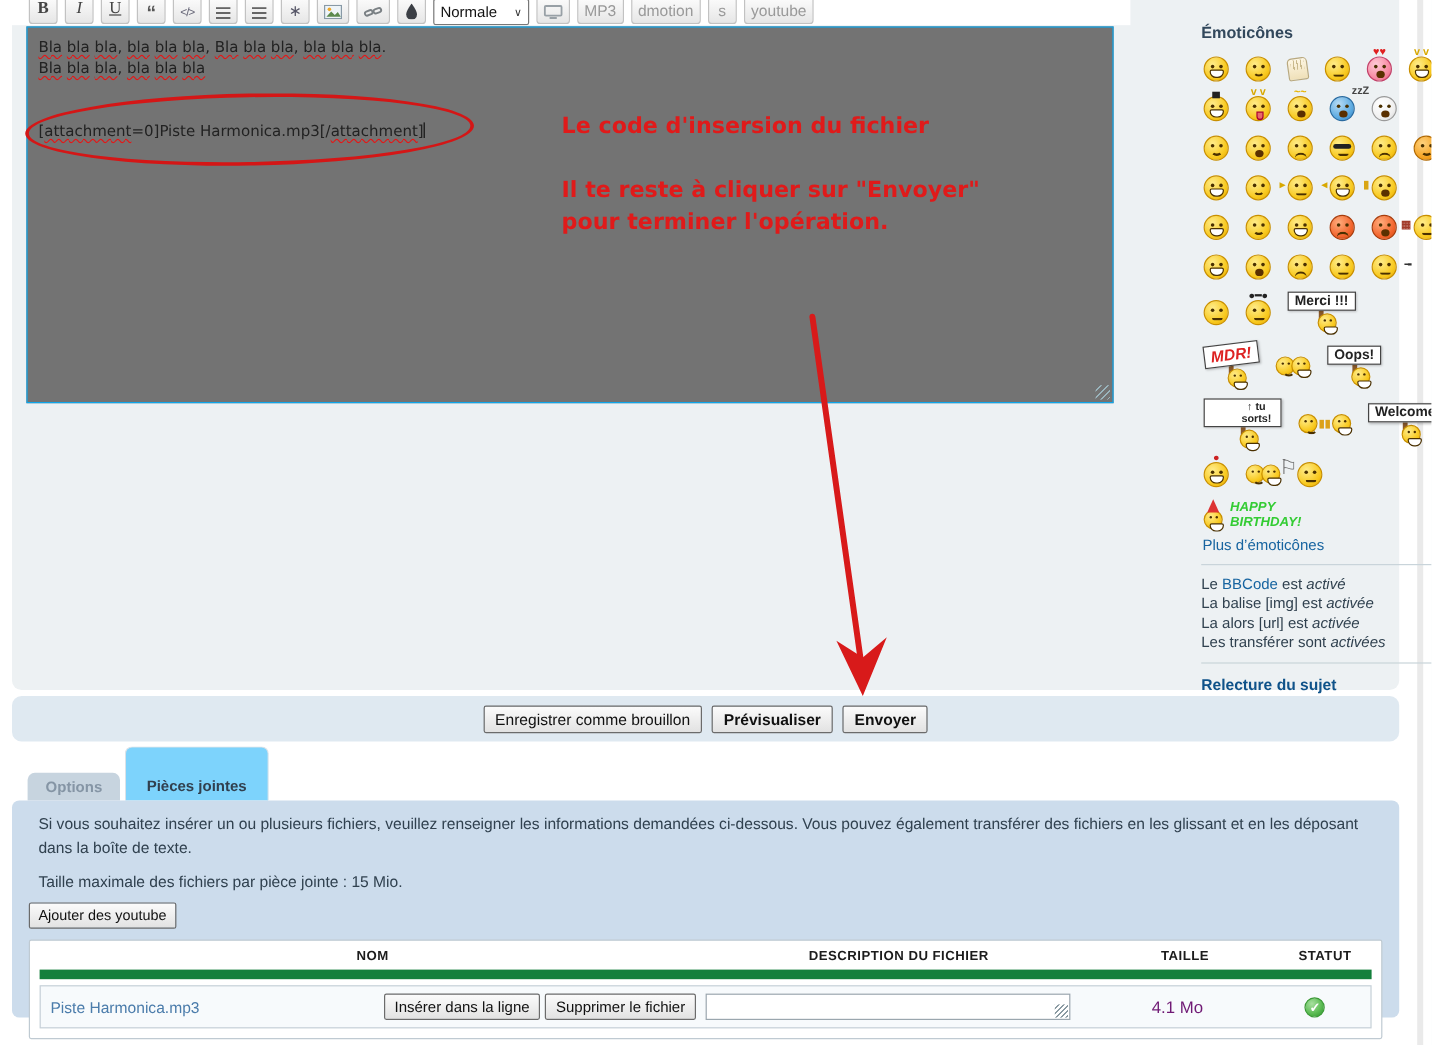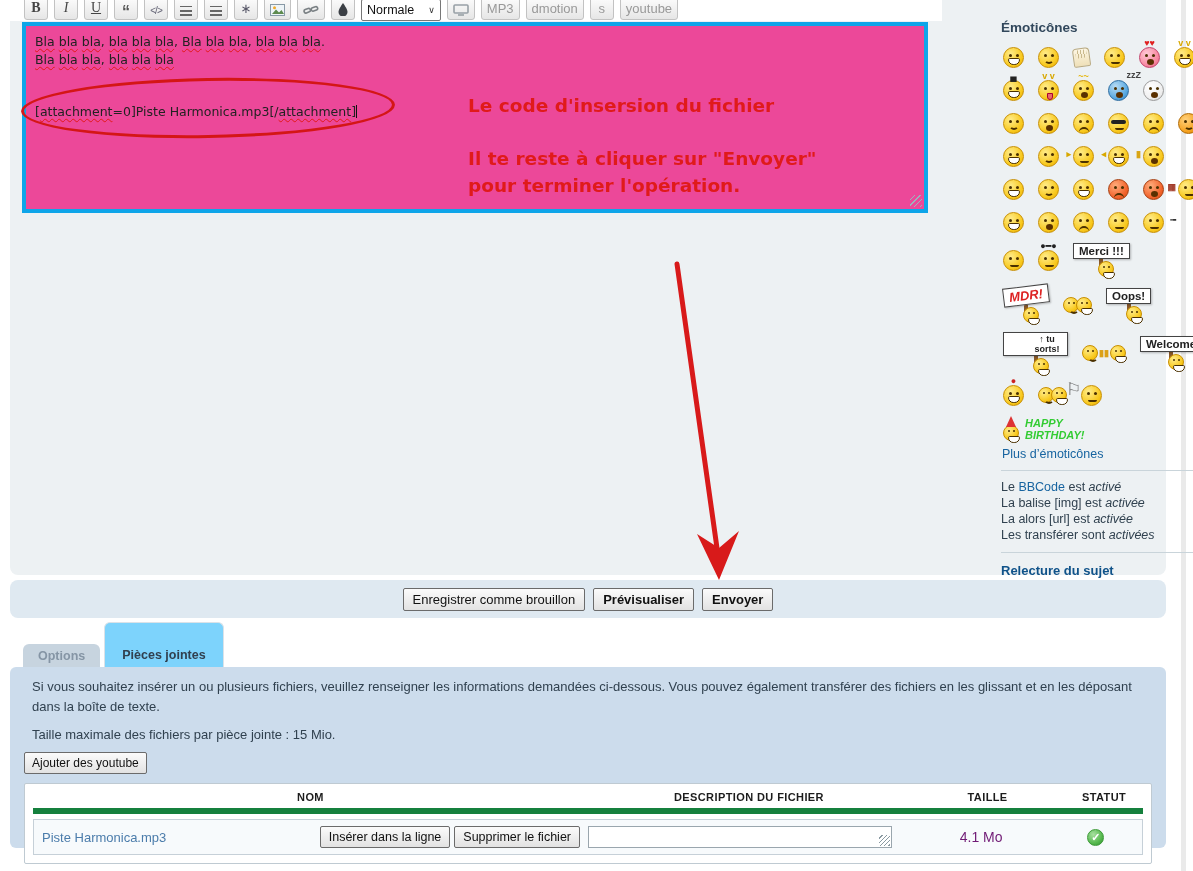--- a/index.html
+++ b/index.html
@@ -19,22 +19,22 @@
   .tb .qt{font-weight:bold;font-size:16px;line-height:8px;color:#555;}
   .tb .code{font-size:10px;color:#667;letter-spacing:-1px;}
   .ic-list{width:12px;height:10px;background:repeating-linear-gradient(#666 0 1.5px,transparent 1.5px 4.2px);}
   .tb .star{font-size:13px;color:#556;}
   .tb-select{height:20px;margin-top:-1px;background:#fff;border:1px solid #777;border-radius:2px;
              font-size:12.5px;color:#111;display:flex;align-items:center;gap:14px;padding:0 5px;cursor:pointer;}
   .tb-select .chev{font-size:9px;color:#333;}
   .tb-label{font-size:13px;color:#999;}
 
   
-  .bbtextarea{position:absolute;left:12px;top:22px;width:906px;height:191px;background:#ec4899;
-            border:4px solid #0ea5e9;box-sizing:border-box;padding:7px 9px;
+  .bbtextarea{position:absolute;left:12px;top:22px;width:906px;height:314px;background:#737373;
+            border:1px solid #0ea5e9;box-sizing:border-box;padding:7px 9px;
             font-family:"DejaVu Sans",sans-serif;font-size:12.5px;line-height:17.5px;color:#222;cursor:text;}
   .resize-corner{position:absolute;right:2px;bottom:2px;width:12px;height:12px;
             background:repeating-linear-gradient(135deg,transparent 0 3px,#9ab5bd 3px 4px);}
   .sq{text-decoration:underline;text-decoration-style:wavy;text-decoration-color:#e21818;
       text-decoration-thickness:1px;text-underline-offset:2px;}
   .caret{display:inline-block;width:1px;height:13px;background:#111;vertical-align:-2px;}
 
   
   .red-ellipse{position:absolute;left:11px;top:78px;width:368px;height:54px;border:3px solid #d41616;
                border-radius:50%;transform:rotate(-1deg);pointer-events:none;}
@@ -110,21 +110,21 @@
   .tab{border-radius:6px 6px 0 0;font-weight:bold;font-size:12.5px;cursor:pointer;}
   .tab.inactive{background:#c7d4df;color:#8595a5;padding:5px 15px 4px;}
   .tab.active{background:#7dd3fc;color:#31404f;border:1px solid #dbe2e8;border-bottom:none;padding:25px 17px 5px;}
   .attach-panel{position:absolute;left:10px;top:667px;width:1156px;height:181px;background:#ccdcec;border-radius:6px;
                 box-sizing:border-box;padding:10px 14px;color:#30414f;font-size:13px;}
   .attach-panel .intro{margin:0 0 10px 8px;line-height:20px;max-width:1116px;}
   .attach-panel .maxsize{margin:0 0 10px 8px;}
   .add-btn{margin:0 0 9px 0;font-size:12px;padding:3px 7px;}
   .attach-table{background:#fff;border:1px solid #bfcad2;border-radius:2px;padding:3px 8px 8px;}
   .thead{display:flex;align-items:center;font-size:11px;font-weight:bold;color:#1c1c1c;letter-spacing:.4px;
-         padding:4px 0 5px;border-bottom:6px solid #15803d;}
+         padding:4px 0 5px;border-bottom:8px solid #15803d;}
   .c1{width:50%;}.c2{width:29%;}.c3{width:14%;}.c4{width:7%;}
   .thead div{text-align:center;}
   .trow{display:flex;align-items:center;border:1px solid #c6d0d8;background:#f7fafc;margin-top:5px;
         padding:6px 8px;box-sizing:border-box;}
   .rc1{width:50%;display:flex;align-items:center;gap:4px;box-sizing:border-box;padding-right:8px;}
   .rc2{width:29%;}.rc3{width:14%;text-align:center;}.rc4{width:7%;text-align:center;}
   .file-link{color:#4b7cab;font-size:13px;flex:1;cursor:pointer;}
   .rowbtn{font-size:12.5px;padding:3px 8px;}
   .desc-input{width:96%;height:22px;border:1px solid #9aa6ae;background:#fff;position:relative;box-sizing:border-box;cursor:text;}
   .desc-input::after{content:"";position:absolute;right:1px;bottom:1px;width:11px;height:11px;

